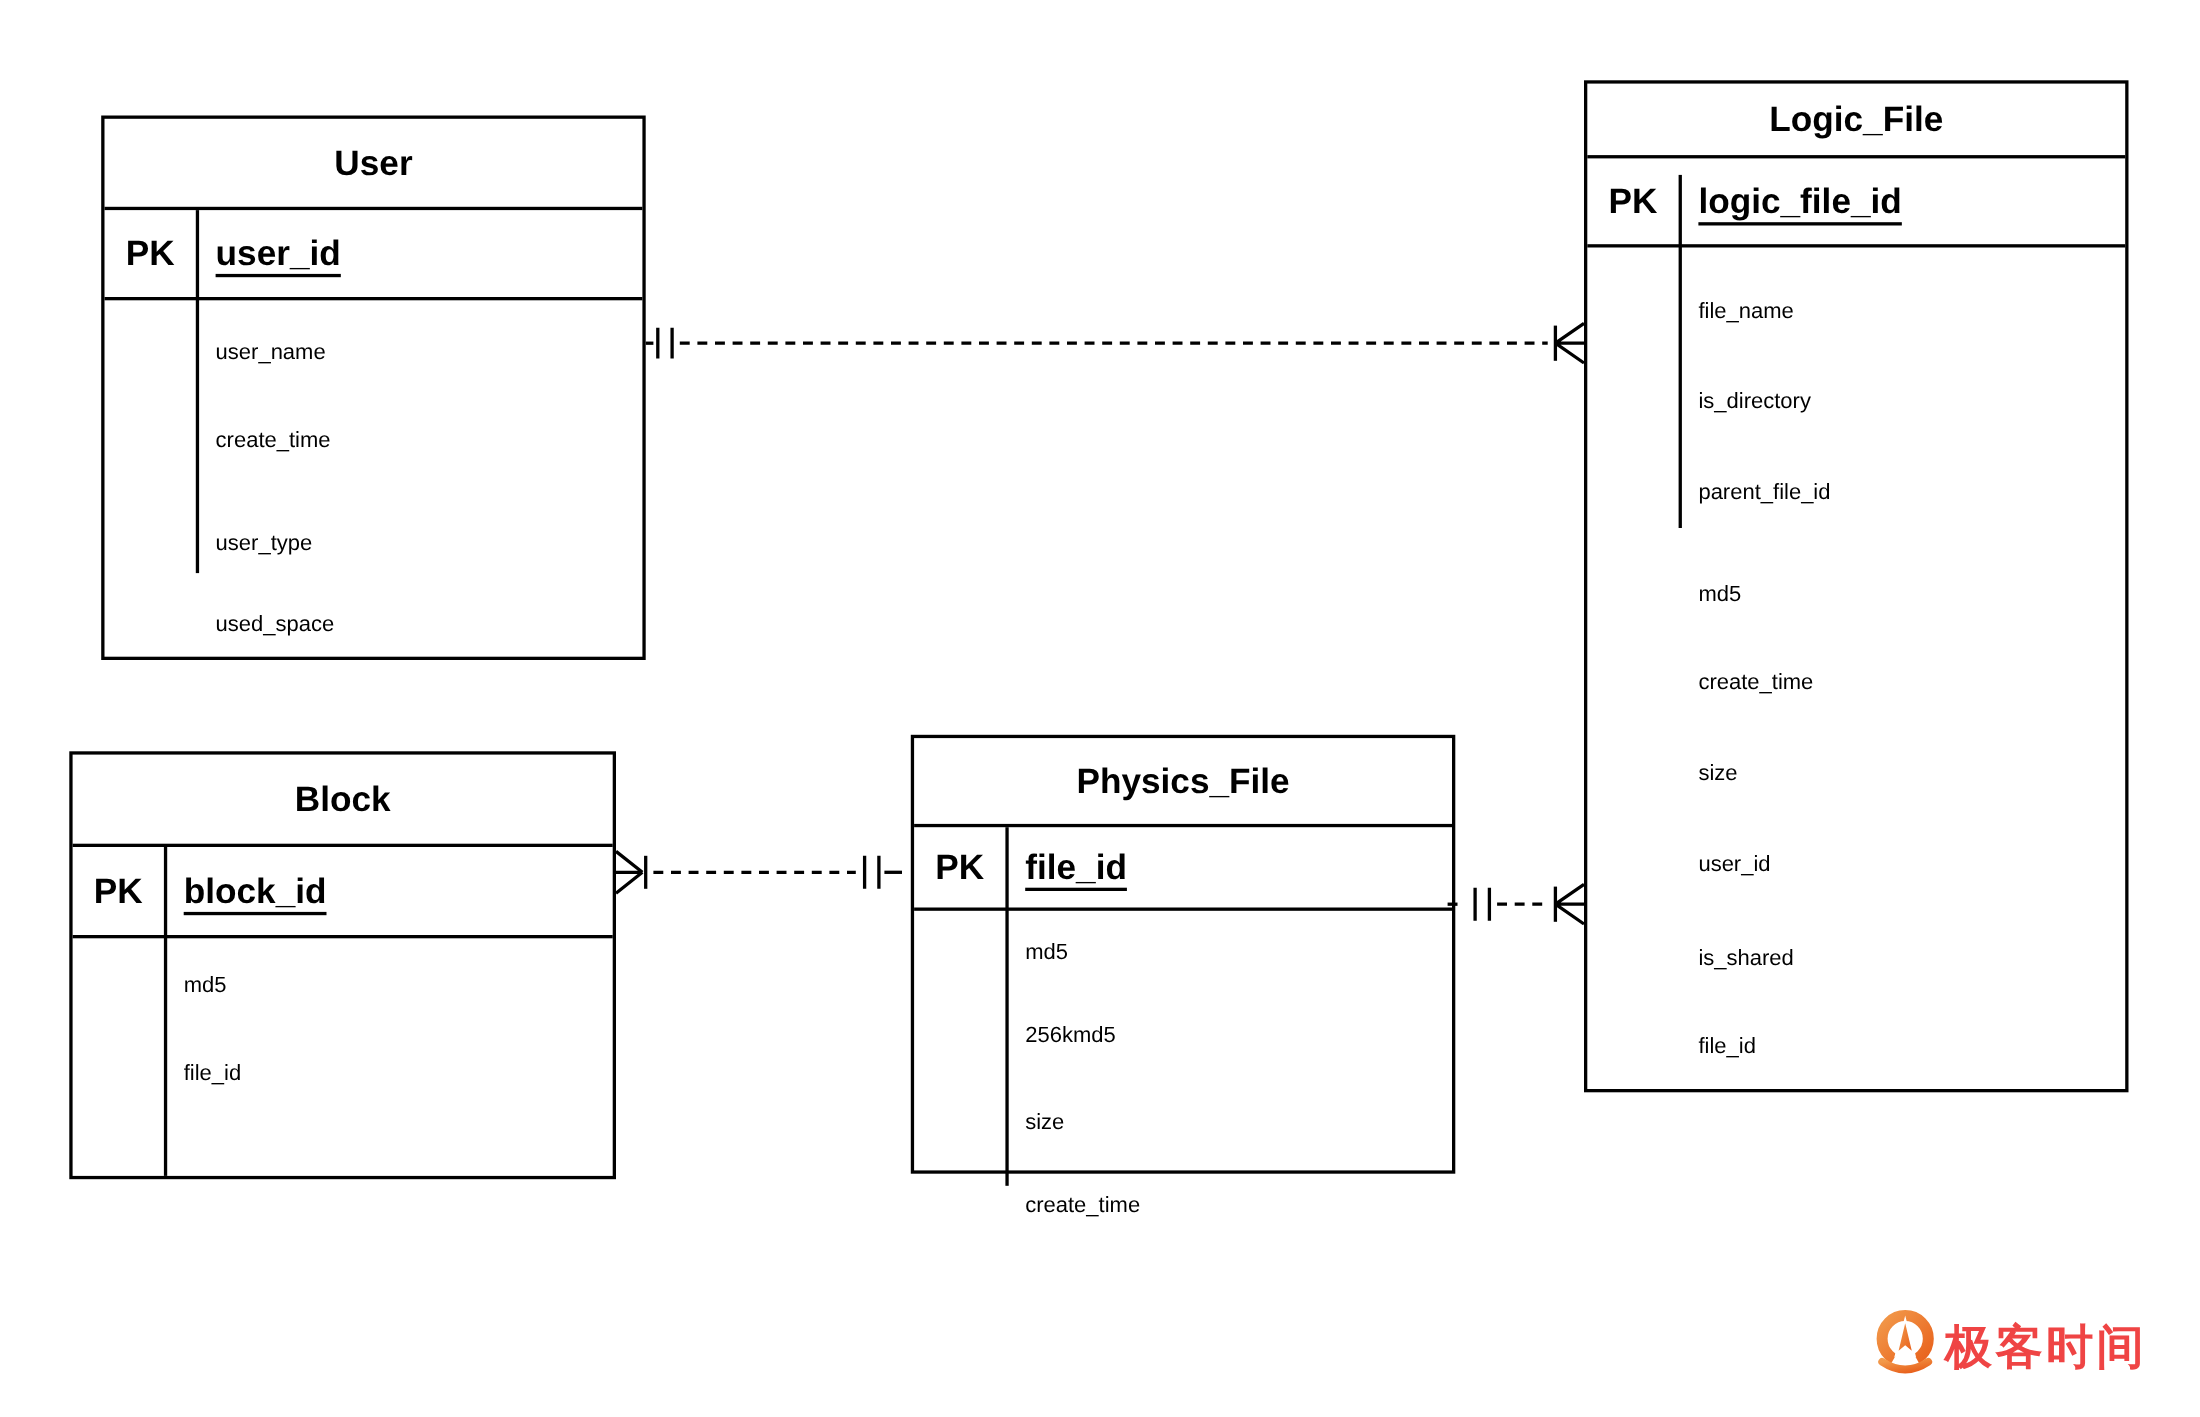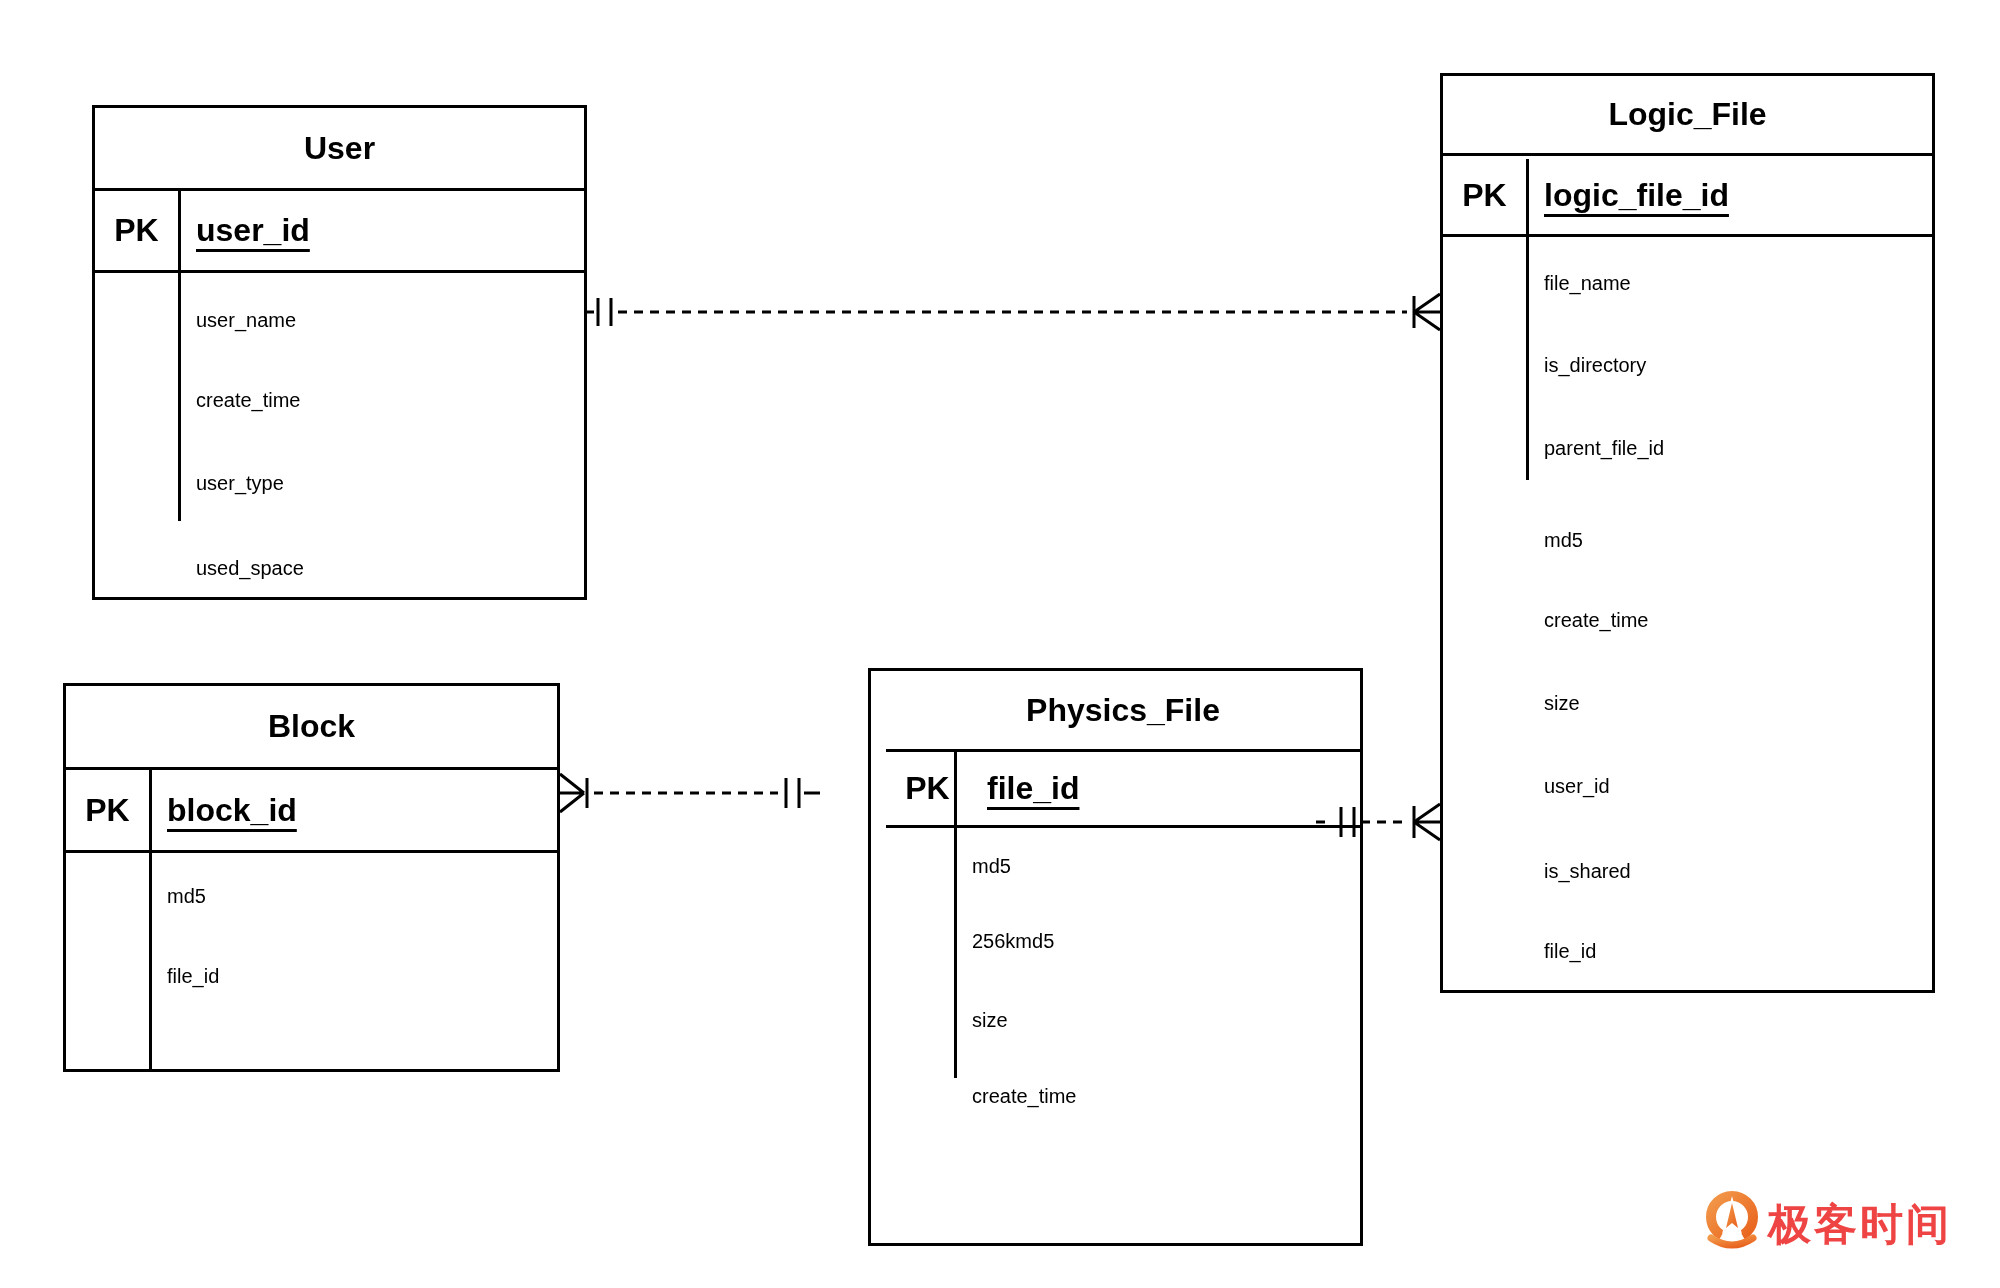--- a/index.html
+++ b/index.html
@@ -47,26 +47,26 @@
 
   <div class="etable" style="left:92px;top:105px;width:495px;height:495px;">
     <div class="ttl" style="height:83px;">User</div>
     <div class="pkrow" style="height:82px;">
       <div class="pkcell">PK</div>
       <div class="pkname">user_id</div>
     </div>
     <div class="vdiv" style="top:83px;height:330px;"></div>
     <div class="field" style="top:192px;">user_name</div>
     <div class="field" style="top:272px;">create_time</div>
-    <div class="field" style="top:355px;">user_type</div>
+    <div class="field" style="top:366px;">user_type</div>
     <div class="field" style="top:440px;">used_space</div>
   </div>
 
   <div class="etable" style="left:1440px;top:73px;width:495px;height:920px;">
-    <div class="ttl" style="height:80px;text-align:center;">Logic_File</div>
+    <div class="ttl" style="height:68px;text-align:center;">Logic_File</div>
     <div class="pkrow" style="height:81px;">
       <div class="pkcell">PK</div>
       <div class="pkname">logic_file_id</div>
     </div>
     <div class="vdiv" style="top:83px;height:321px;"></div>
     <div class="field" style="top:187px;">file_name</div>
     <div class="field" style="top:269px;">is_directory</div>
     <div class="field" style="top:352px;">parent_file_id</div>
     <div class="field" style="top:444px;">md5</div>
     <div class="field" style="top:524px;">create_time</div>
@@ -80,21 +80,21 @@
     <div class="ttl" style="height:84px;">Block</div>
     <div class="pkrow" style="height:83px;">
       <div class="pkcell">PK</div>
       <div class="pkname">block_id</div>
     </div>
     <div class="vdiv" style="top:84px;height:299px;"></div>
     <div class="field" style="top:190px;">md5</div>
     <div class="field" style="top:270px;">file_id</div>
   </div>
 
-  <div class="etable" style="left:868px;top:668px;width:495px;height:578px;padding-left:15px;">
+  <div class="etable" style="left:828px;top:668px;width:495px;height:399px;">
     <div class="ttl" style="height:81px;">Physics_File</div>
     <div class="pkrow" style="height:76px;">
       <div class="pkcell">PK</div>
       <div class="pkname">file_id</div>
     </div>
     <div class="vdiv" style="top:81px;height:326px;"></div>
     <div class="field" style="top:175px;">md5</div>
     <div class="field" style="top:250px;">256kmd5</div>
     <div class="field" style="top:329px;">size</div>
     <div class="field" style="top:405px;">create_time</div>

